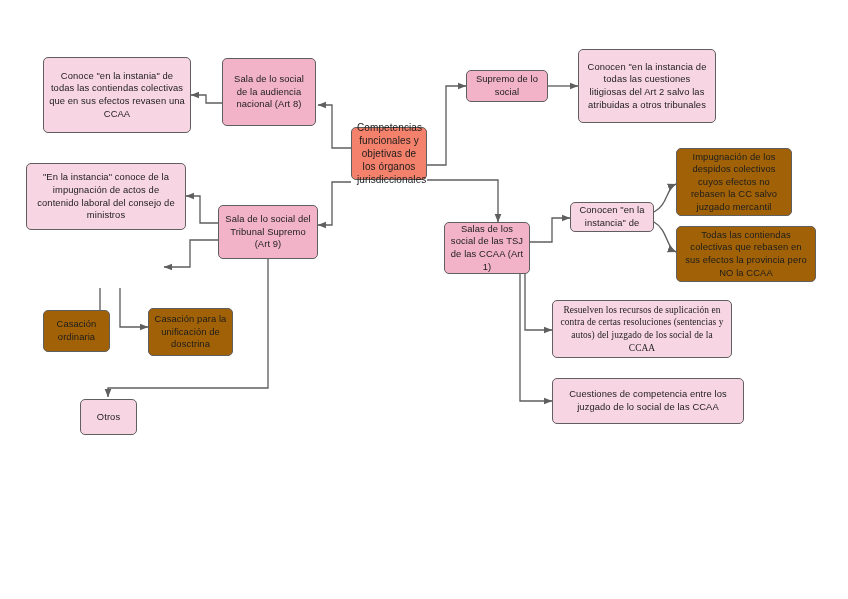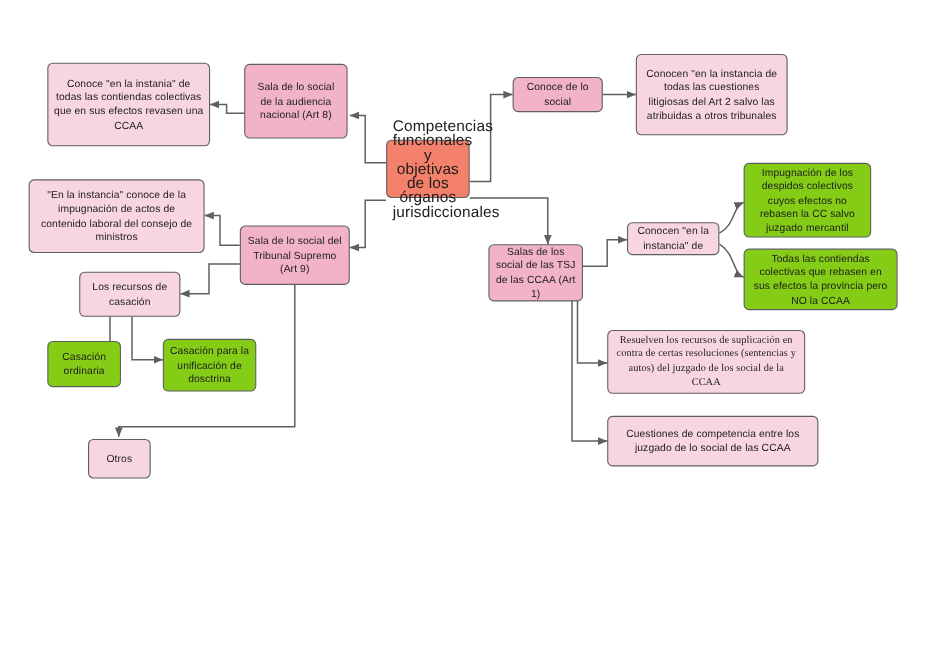--- a/index.html
+++ b/index.html
@@ -39,22 +39,22 @@
     color: #1c1c1c;
     font-size: 9.4px;
     line-height: 12.6px;
     padding: 3px 5px;
     letter-spacing: 0.01em;
   }
   .node span { display: block; width: 100%; }
   .fill-salmon { background: #f4816b; }
   .fill-pink-deep { background: #f2b3c8; }
   .fill-pink-light { background: #f8d5e2; }
-  .fill-gray { background: #84cc16; }
-  .n-root { font-size: 14px; line-height: 13px; }
+  .fill-gray { background: #a16207; }
+  .n-root { font-size: 10px; line-height: 13px; }
 </style>
 </head>
 <body>
 
 <div id="canvas">
 
   <svg id="edges" viewBox="0 0 848 599">
     <defs>
       <marker id="arrow" markerWidth="7" markerHeight="7" refX="6.2" refY="3" orient="auto" markerUnits="strokeWidth">
         <path d="M0,0.4 L6.4,3 L0,5.6 z" fill="#5f5f5f"></path>
@@ -109,38 +109,35 @@
   </div>
 
   <div class="node fill-pink-light" style="left:26px; top:163px; width:160px; height:67px;">
     <span>"En la instancia" conoce de la impugnación de actos de contenido laboral del consejo de ministros</span>
   </div>
 
   <div class="node fill-pink-deep" style="left:218px; top:205px; width:100px; height:54px;">
     <span>Sala de lo social del Tribunal Supremo (Art 9)</span>
   </div>
 
-  <div class="node fill-pink-light" style="left:72px; top:247px; width:92px; height:41px;">
-    <span>Los recursos de casación</span>
-  </div>
 
   <div class="node fill-gray" style="left:148px; top:308px; width:85px; height:48px;">
     <span>Casación para la unificación de dosctrina</span>
   </div>
 
   <div class="node fill-gray" style="left:43px; top:310px; width:67px; height:42px;">
     <span>Casación ordinaria</span>
   </div>
 
   <div class="node fill-pink-light" style="left:80px; top:399px; width:57px; height:36px;">
     <span>Otros</span>
   </div>
 
   <div class="node fill-pink-deep" style="left:466px; top:70px; width:82px; height:32px;">
-    <span>Conoce de lo social</span>
+    <span>Supremo de lo social</span>
   </div>
 
   <div class="node fill-pink-light" style="left:578px; top:49px; width:138px; height:74px;">
     <span>Conocen "en la instancia de todas las cuestiones litigiosas del Art 2 salvo las atribuidas a otros tribunales</span>
   </div>
 
   <div class="node fill-pink-deep" style="left:444px; top:222px; width:86px; height:52px;">
     <span>Salas de los social de las TSJ de las CCAA (Art 1)</span>
   </div>
 

